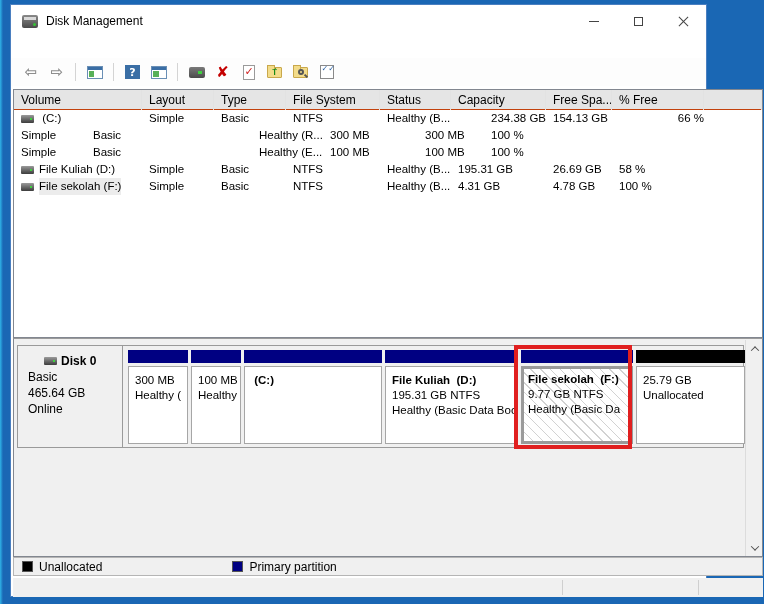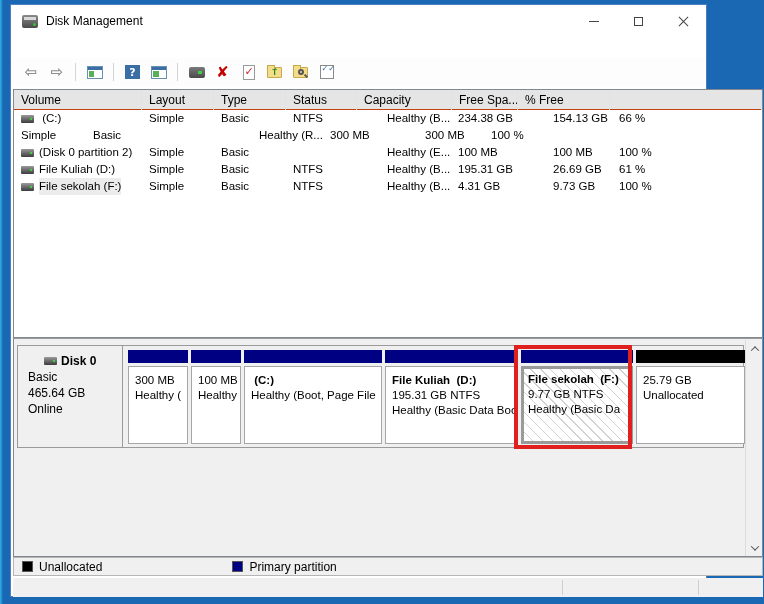--- a/index.html
+++ b/index.html
@@ -183,86 +183,83 @@
       <span class="tb-ico">
           <span class="list-ico">✓✓</span>
         </span>
     </div>
 
     <div class="list-pane">
       <div class="lv-header" id="lv-header">
           <div class="lv-hcell" style="width: 128px;">Volume</div>
           <div class="lv-hcell" style="width: 72px;">Layout</div>
           <div class="lv-hcell" style="width: 72px;">Type</div>
+          <div class="lv-hcell" style="width: 94px;">File System</div>
           <div class="lv-hcell" style="width: 71px;">Status</div>
           <div class="lv-hcell" style="width: 95px;">Capacity</div>
           <div class="lv-hcell" style="width: 66px;">Free Spa...</div>
           <div class="lv-hcell" style="width: 92px;">% Free</div>
           <div class="lv-hcell" style="flex: 1 1 0%;"></div>
         </div>
       <div id="lv-body">
           <div class="lv-row">
             <div class="lv-cell vol-cell" style="width: 128px;">
               <span class="drive-ico"></span>
               <span class="vol-name"> (C:)</span>
             </div>
             <div class="lv-cell" style="width: 72px;">Simple</div>
             <div class="lv-cell" style="width: 72px;">Basic</div>
             <div class="lv-cell" style="width: 94px;">NTFS</div>
             <div class="lv-cell" style="width: 71px;">Healthy (B...</div>
-            <div class="lv-cell" style="width: 95px;">234.38 GB</div>
+            <div class="lv-cell" style="width: 95px; text-align: right;">234.38 GB</div>
             <div class="lv-cell" style="width: 66px;">154.13 GB</div>
-            <div class="lv-cell" style="width: 92px;">66 %</div>
+            <div class="lv-cell" style="width: 92px; text-align: right;">66 %</div>
           </div>
           <div class="lv-row">
             <div class="lv-cell" style="width: 72px;">Simple</div>
             <div class="lv-cell" style="width: 72px;">Basic</div>
             <div class="lv-cell" style="width: 94px;"></div>
             <div class="lv-cell" style="width: 71px;">Healthy (R...</div>
             <div class="lv-cell" style="width: 95px;">300 MB</div>
             <div class="lv-cell" style="width: 66px;">300 MB</div>
             <div class="lv-cell" style="width: 92px;">100 %</div>
           </div>
           <div class="lv-row">
-            <div class="lv-cell vol-cell" style="width: 128px;">
-              <span class="drive-ico"></span>
-              <span class="vol-name">(Disk 0 partition 2)</span>
-            </div>
             <div class="lv-cell" style="width: 72px;">Simple</div>
             <div class="lv-cell" style="width: 72px;">Basic</div>
             <div class="lv-cell" style="width: 94px;"></div>
             <div class="lv-cell" style="width: 71px;">Healthy (E...</div>
             <div class="lv-cell" style="width: 95px;">100 MB</div>
             <div class="lv-cell" style="width: 66px;">100 MB</div>
             <div class="lv-cell" style="width: 92px;">100 %</div>
           </div>
           <div class="lv-row">
             <div class="lv-cell vol-cell" style="width: 128px;">
               <span class="drive-ico"></span>
               <span class="vol-name">File Kuliah (D:)</span>
             </div>
             <div class="lv-cell" style="width: 72px;">Simple</div>
             <div class="lv-cell" style="width: 72px;">Basic</div>
             <div class="lv-cell" style="width: 94px;">NTFS</div>
             <div class="lv-cell" style="width: 71px;">Healthy (B...</div>
             <div class="lv-cell" style="width: 95px;">195.31 GB</div>
             <div class="lv-cell" style="width: 66px;">26.69 GB</div>
-            <div class="lv-cell" style="width: 92px;">61 %</div>
+            <div class="lv-cell" style="width: 92px;">58 %</div>
           </div>
           <div class="lv-row">
             <div class="lv-cell vol-cell" style="width: 128px;">
               <span class="drive-ico"></span>
               <span class="vol-name sel">File sekolah (F:)</span>
             </div>
             <div class="lv-cell" style="width: 72px;">Simple</div>
             <div class="lv-cell" style="width: 72px;">Basic</div>
             <div class="lv-cell" style="width: 94px;">NTFS</div>
             <div class="lv-cell" style="width: 71px;">Healthy (B...</div>
             <div class="lv-cell" style="width: 95px;">4.31 GB</div>
-            <div class="lv-cell" style="width: 66px;">9.73 GB</div>
+            <div class="lv-cell" style="width: 66px;">4.78 GB</div>
             <div class="lv-cell" style="width: 92px;">100 %</div>
           </div>
         </div>
     </div>
 
     <div class="graph-pane">
 
       <div class="disk-row d0">
         <div class="disk-info">
           <div class="disk-title">
@@ -285,21 +282,20 @@
               <div class="part-band" style="background: rgb(0, 0, 130);"></div>
               <div class="part-body">
                 <div>100 MB</div>
                 <div>Healthy (</div>
               </div>
             </div>
             <div class="part" style="left: 226px; width: 138px;">
               <div class="part-band" style="background: rgb(0, 0, 130);"></div>
               <div class="part-body">
                 <div class="pname"> (C:)</div>
-                <div>Healthy (Boot, Page File</div>
               </div>
             </div>
             <div class="part" style="left: 367px; width: 133px;">
               <div class="part-band" style="background: rgb(0, 0, 130);"></div>
               <div class="part-body">
                 <div class="pname">File Kuliah  (D:)</div>
                 <div>195.31 GB NTFS</div>
                 <div>Healthy (Basic Data Boot</div>
               </div>
             </div>

